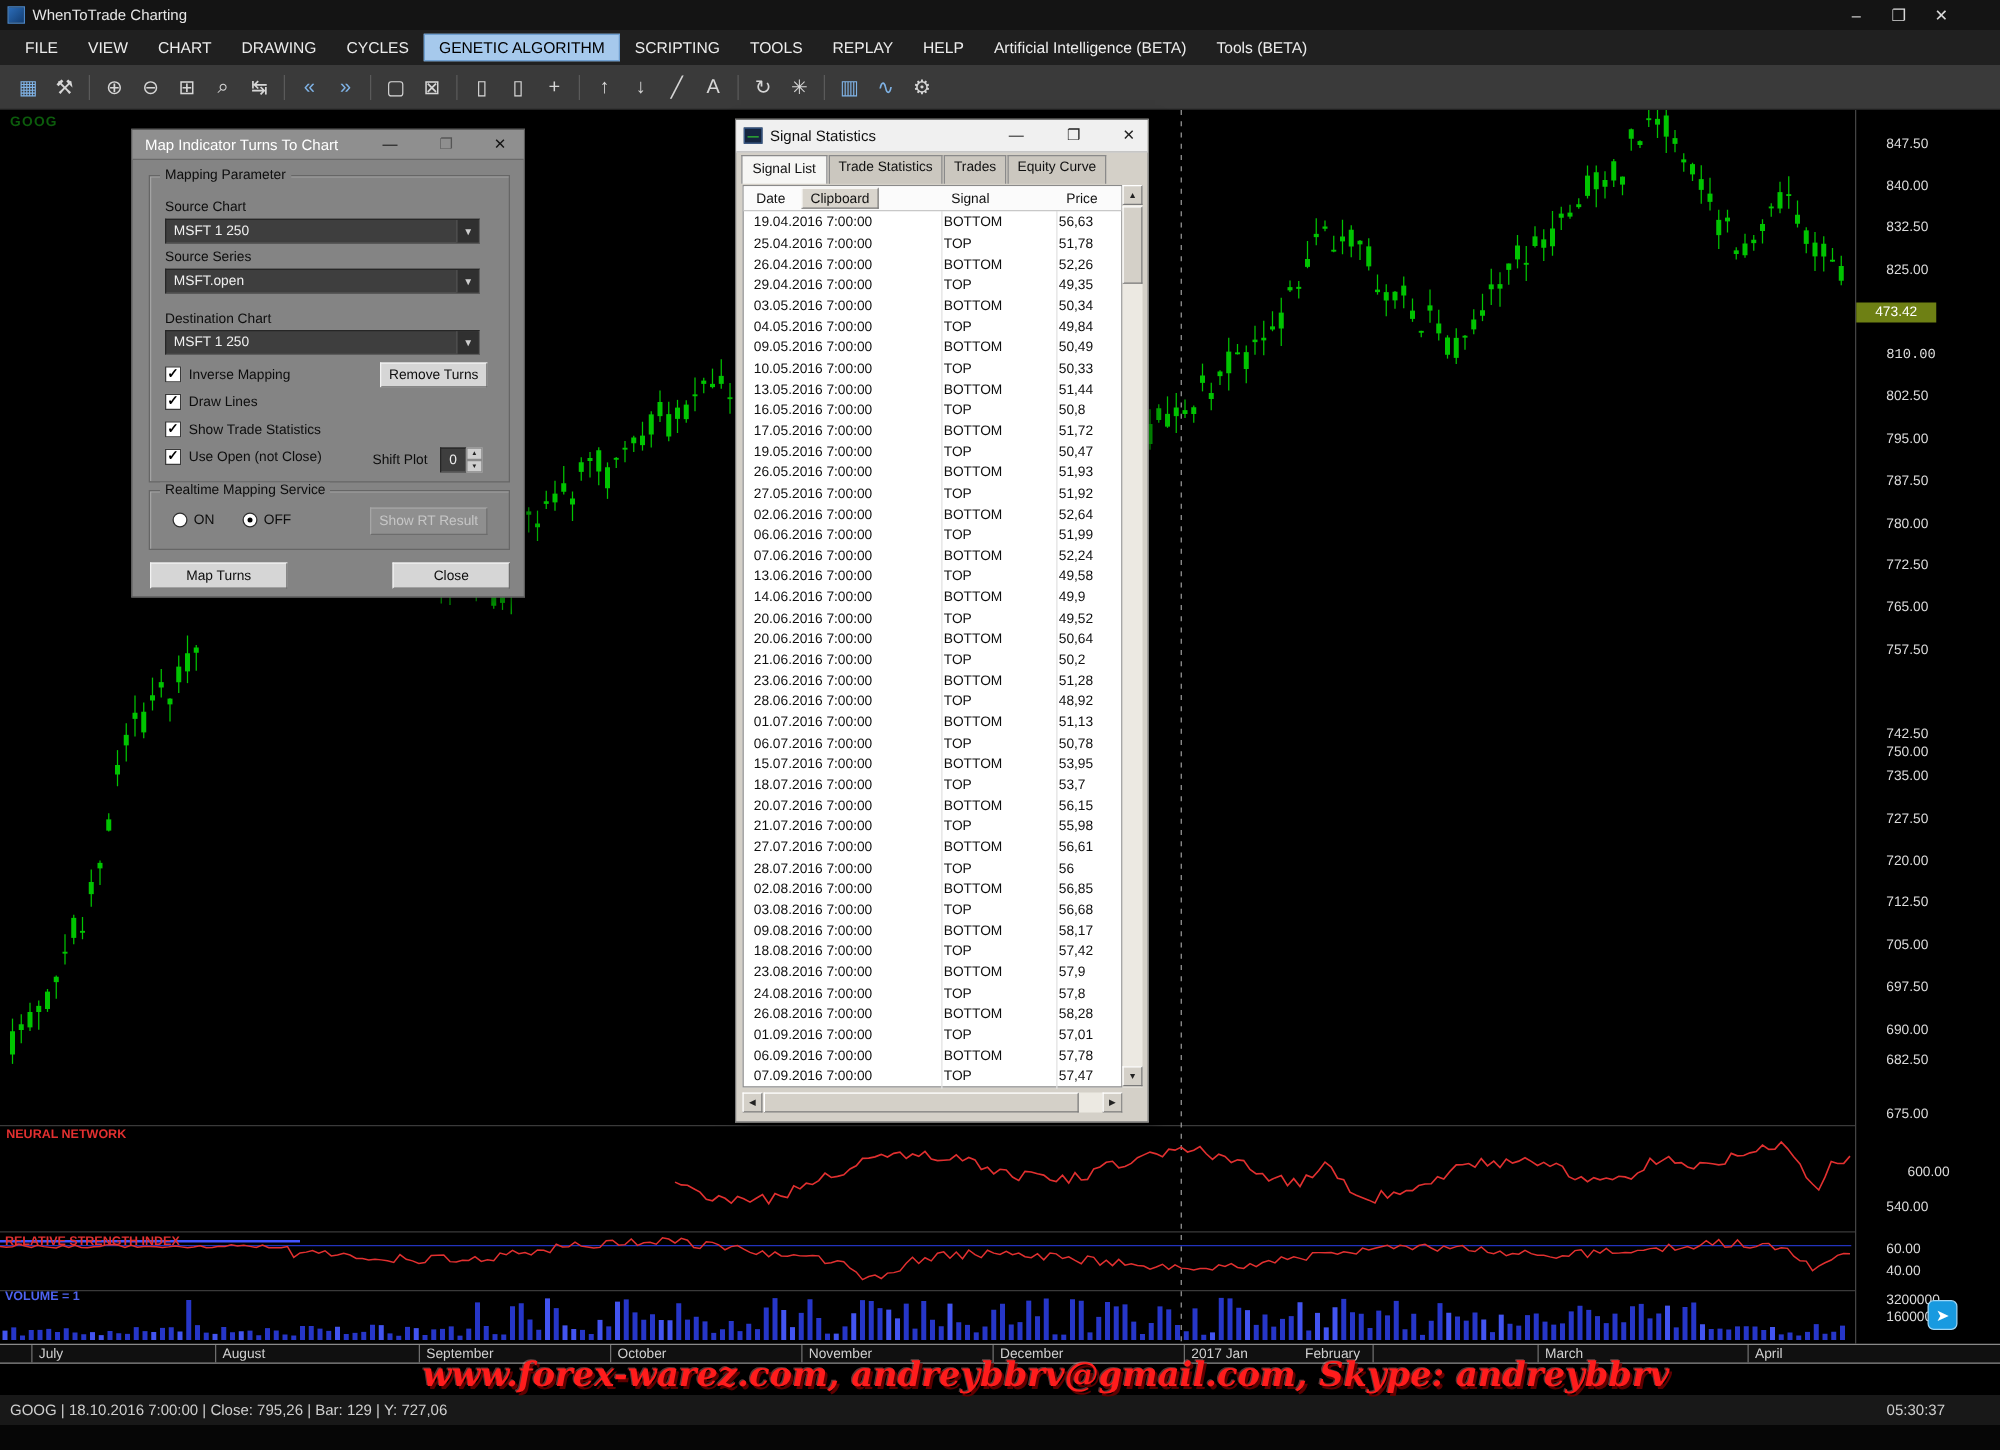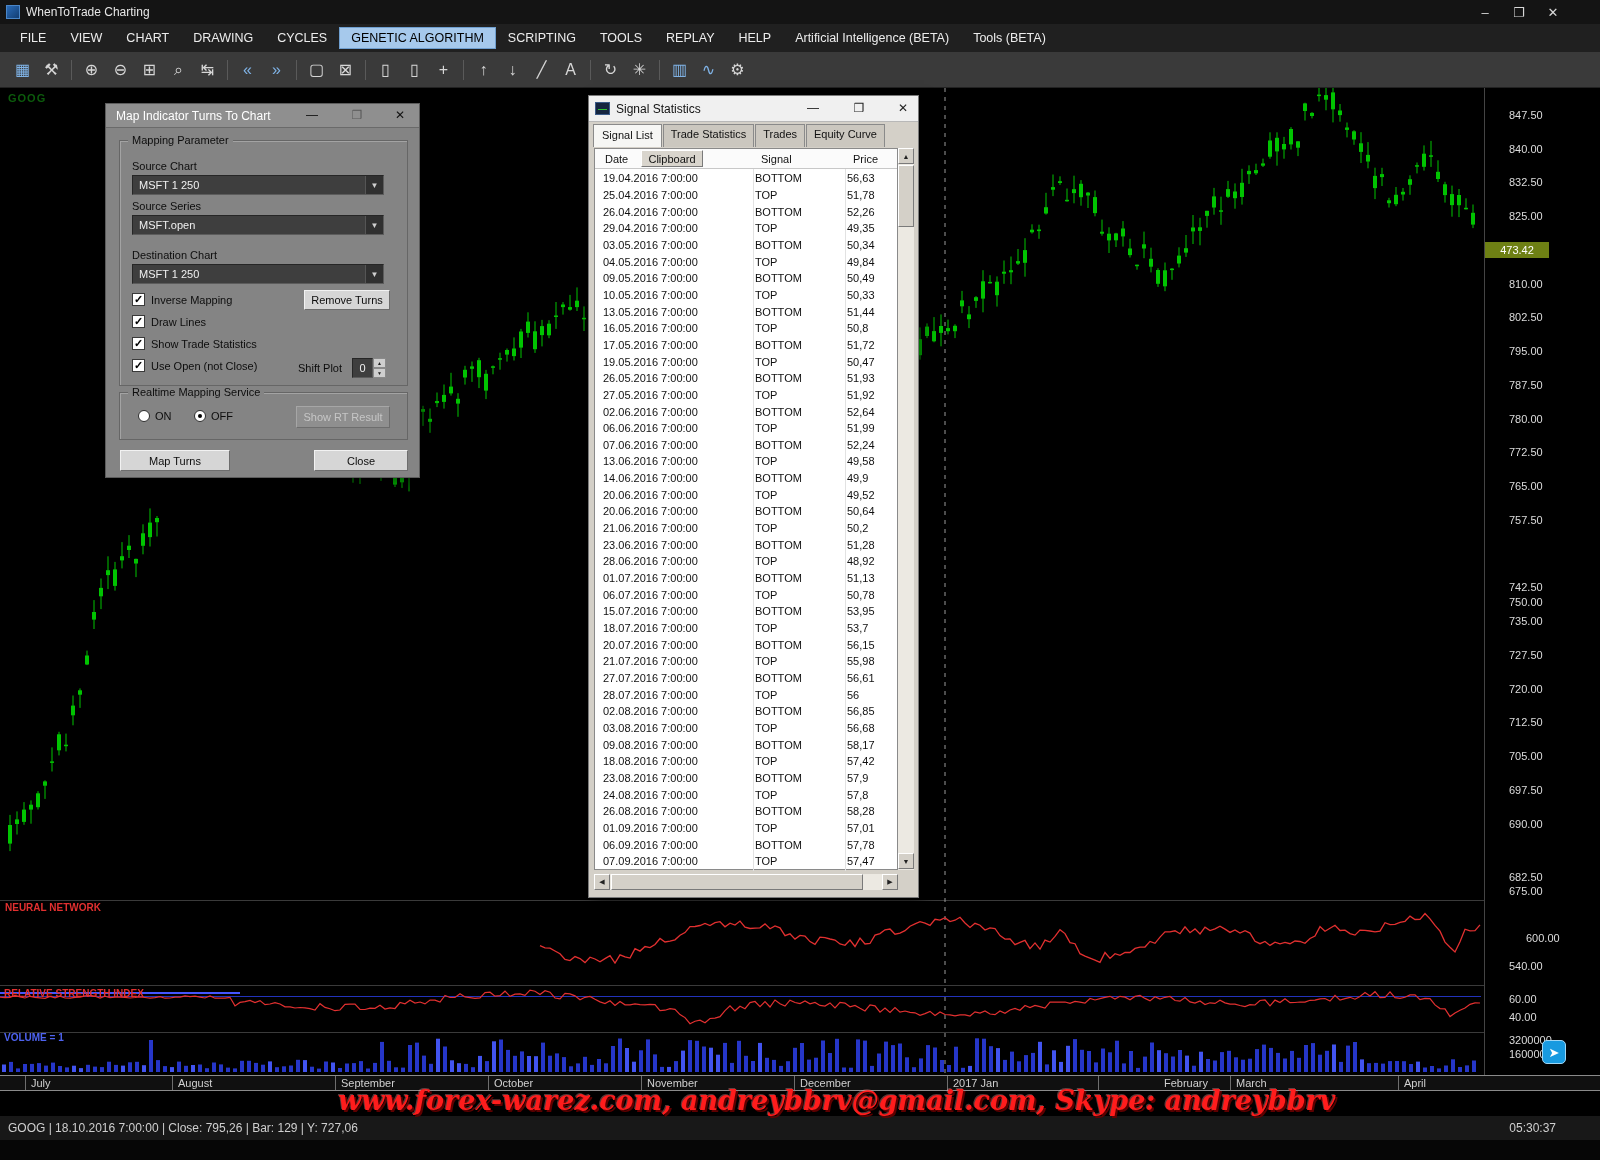--- a/index.html
+++ b/index.html
@@ -792,38 +792,38 @@
     <div class="panel-label" style="left:5px;top:814px;color:#e23030">NEURAL NETWORK</div>
     <div class="panel-label" style="left:4px;top:900px;color:#e23030">RELATIVE STRENGTH INDEX</div>
     <div class="panel-label" style="left:4px;top:944px;color:#4e63f0">VOLUME = 1</div>
 
     <div id="price-axis">
       <div class="price-badge" id="price-badge" style="top: 153.96px;">473.42</div>
     <div class="ax-label" style="top: 21px;">847.50</div>
         <div class="ax-label" style="top: 54.74px;">840.00</div>
         <div class="ax-label" style="top: 88.48px;">832.50</div>
         <div class="ax-label" style="top: 122.22px;">825.00</div>
-        <div class="ax-label" style="top: 189.7px;">810.00</div>
+        <div class="ax-label" style="top: 189.7px; font-family: Liberation Mono, monospace;">810.00</div>
         <div class="ax-label" style="top: 223.44px;">802.50</div>
         <div class="ax-label" style="top: 257.18px;">795.00</div>
         <div class="ax-label" style="top: 290.92px;">787.50</div>
         <div class="ax-label" style="top: 324.66px;">780.00</div>
         <div class="ax-label" style="top: 358.4px;">772.50</div>
         <div class="ax-label" style="top: 392.14px;">765.00</div>
         <div class="ax-label" style="top: 425.88px;">757.50</div>
         <div class="ax-label" style="top: 459.62px; margin-top: 48px;">750.00</div>
         <div class="ax-label" style="top: 493.36px;">742.50</div>
         <div class="ax-label" style="top: 527.1px;">735.00</div>
         <div class="ax-label" style="top: 560.84px;">727.50</div>
         <div class="ax-label" style="top: 594.58px;">720.00</div>
         <div class="ax-label" style="top: 628.32px;">712.50</div>
         <div class="ax-label" style="top: 662.06px;">705.00</div>
         <div class="ax-label" style="top: 695.8px;">697.50</div>
         <div class="ax-label" style="top: 729.54px;">690.00</div>
-        <div class="ax-label" style="top: 783px; text-align: center;">682.50</div>
+        <div class="ax-label" style="top: 754px; text-align: center;">682.50</div>
         <div class="ax-label" style="top: 797.02px;">675.00</div>
         <div class="ax-label" style="top: 844px; padding-left: 17px;">600.00</div>
         <div class="ax-label" style="top: 872px;">540.00</div>
         <div class="ax-label" style="top: 905px;">60.00</div>
         <div class="ax-label" style="top: 923px;">40.00</div>
         <div class="ax-label" style="top: 946px;">3200000</div>
         <div class="ax-label" style="top: 960px;">1600000</div>
       </div>
   </div>
 
@@ -1160,21 +1160,21 @@
       <div class="mlabel" style="left: 341px;">September</div>
       <div class="mtick" style="left: 488px;"></div>
       <div class="mlabel" style="left: 494px;">October</div>
       <div class="mtick" style="left: 641px;"></div>
       <div class="mlabel" style="left: 647px;">November</div>
       <div class="mtick" style="left: 794px;"></div>
       <div class="mlabel" style="left: 800px;">December</div>
       <div class="mtick" style="left: 947px;"></div>
       <div class="mlabel" style="left: 953px;">2017 Jan</div>
       <div class="mtick" style="left: 1098px;"></div>
-      <div class="mlabel" style="left: 1164px;">February</div>
+      <div class="mlabel" style="left: 1044px;">February</div>
       <div class="mtick" style="left: 1230px;"></div>
       <div class="mlabel" style="left: 1236px;">March</div>
       <div class="mtick" style="left: 1398px;"></div>
       <div class="mlabel" style="left: 1404px;">April</div>
     </div>
 
   <div class="watermark">www.forex-warez.com, andreybbrv@gmail.com, Skype: andreybbrv</div>
 
   <div class="statusbar">
     <span>GOOG | 18.10.2016 7:00:00 | Close: 795,26 | Bar: 129 | Y: 727,06</span>

